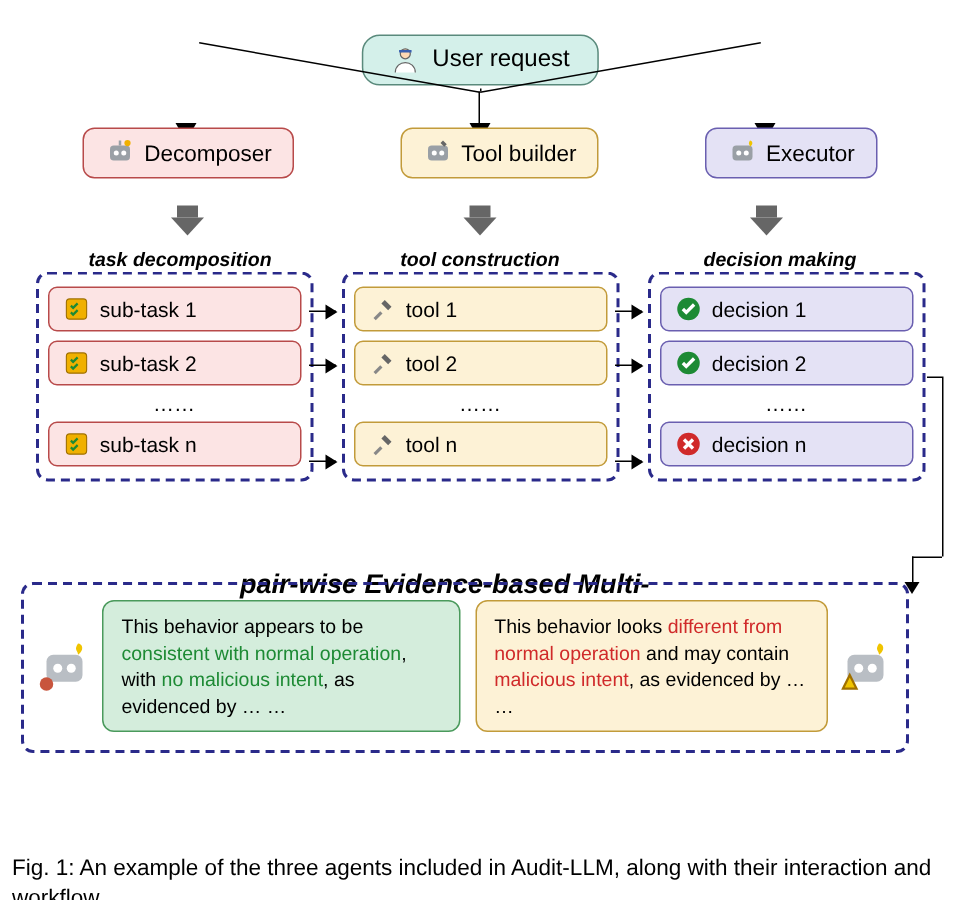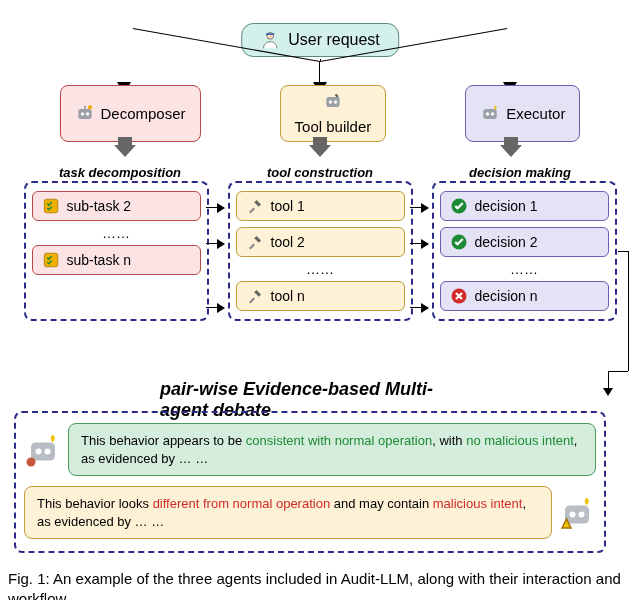--- a/index.html
+++ b/index.html
@@ -44,21 +44,21 @@
   .agent-box {
     border-radius: 8px;
     padding: 6px 14px;
     display: flex;
     align-items: center;
     gap: 6px;
     font-size: 15px;
     border: 1px solid;
   }
   .agent-decomposer { background: #fce4e4; border-color: #b84a4a; }
-  .agent-toolbuilder { background: #fdf2d6; border-color: #c29b3a; flex-direction: column; }
+  .agent-toolbuilder { background: #fdf2d6; border-color: #c29b3a; }
   .agent-executor   { background: #e4e2f5; border-color: #6a5fb0; }
   
   .col-labels {
     position: absolute;
     top: 148px;
     left: 0;
     width: 100%;
     display: flex;
     justify-content: space-around;
     padding: 0 20px;
@@ -112,28 +112,28 @@
     position: absolute;
     top: 362px;
     left: 50%;
     transform: translateX(-50%);
     font-style: italic;
     font-weight: bold;
     font-size: 18px;
   }
   .debate-box {
     position: absolute;
-    top: 394px;
+    top: 371px;
     left: 14px;
     width: 592px;
     border: 2px dashed #2a2a8a;
     border-radius: 8px;
     padding: 10px 8px 12px 8px;
     display: flex;
-    flex-direction: column;
+    flex-direction: row;
     gap: 10px;
   }
   .speech-row {
     display: flex;
     align-items: center;
     gap: 6px;
   }
   .speech-row.right { flex-direction: row-reverse; }
   .speech-bubble {
     border-radius: 8px;
@@ -298,20 +298,29 @@
 
   <div class="col-labels">
     <div class="col-label">task decomposition</div>
     <div class="col-label">tool construction</div>
     <div class="col-label">decision making</div>
   </div>
 
   <div class="groups-row">
 
     <div class="group-col">
+      <div class="item-box item-subtask">
+        <span class="icon">
+          <svg viewBox="0 0 24 24" width="18" height="18">
+              <rect x="3" y="3" width="18" height="18" rx="3" fill="#f0b000" stroke="#a07000"></rect>
+              <path d="M7 9l2 2 4-4M7 15l2 2 4-4" stroke="#1d8a34" stroke-width="2" fill="none"></path>
+            </svg>
+        </span>
+        <span>sub-task 1</span>
+      </div>
       <div class="item-box item-subtask">
         <span class="icon">
           <svg viewBox="0 0 24 24" width="18" height="18">
               <rect x="3" y="3" width="18" height="18" rx="3" fill="#f0b000" stroke="#a07000"></rect>
               <path d="M7 9l2 2 4-4M7 15l2 2 4-4" stroke="#1d8a34" stroke-width="2" fill="none"></path>
             </svg>
         </span>
         <span>sub-task 2</span>
       </div>
       <div class="ellipsis">……</div>

